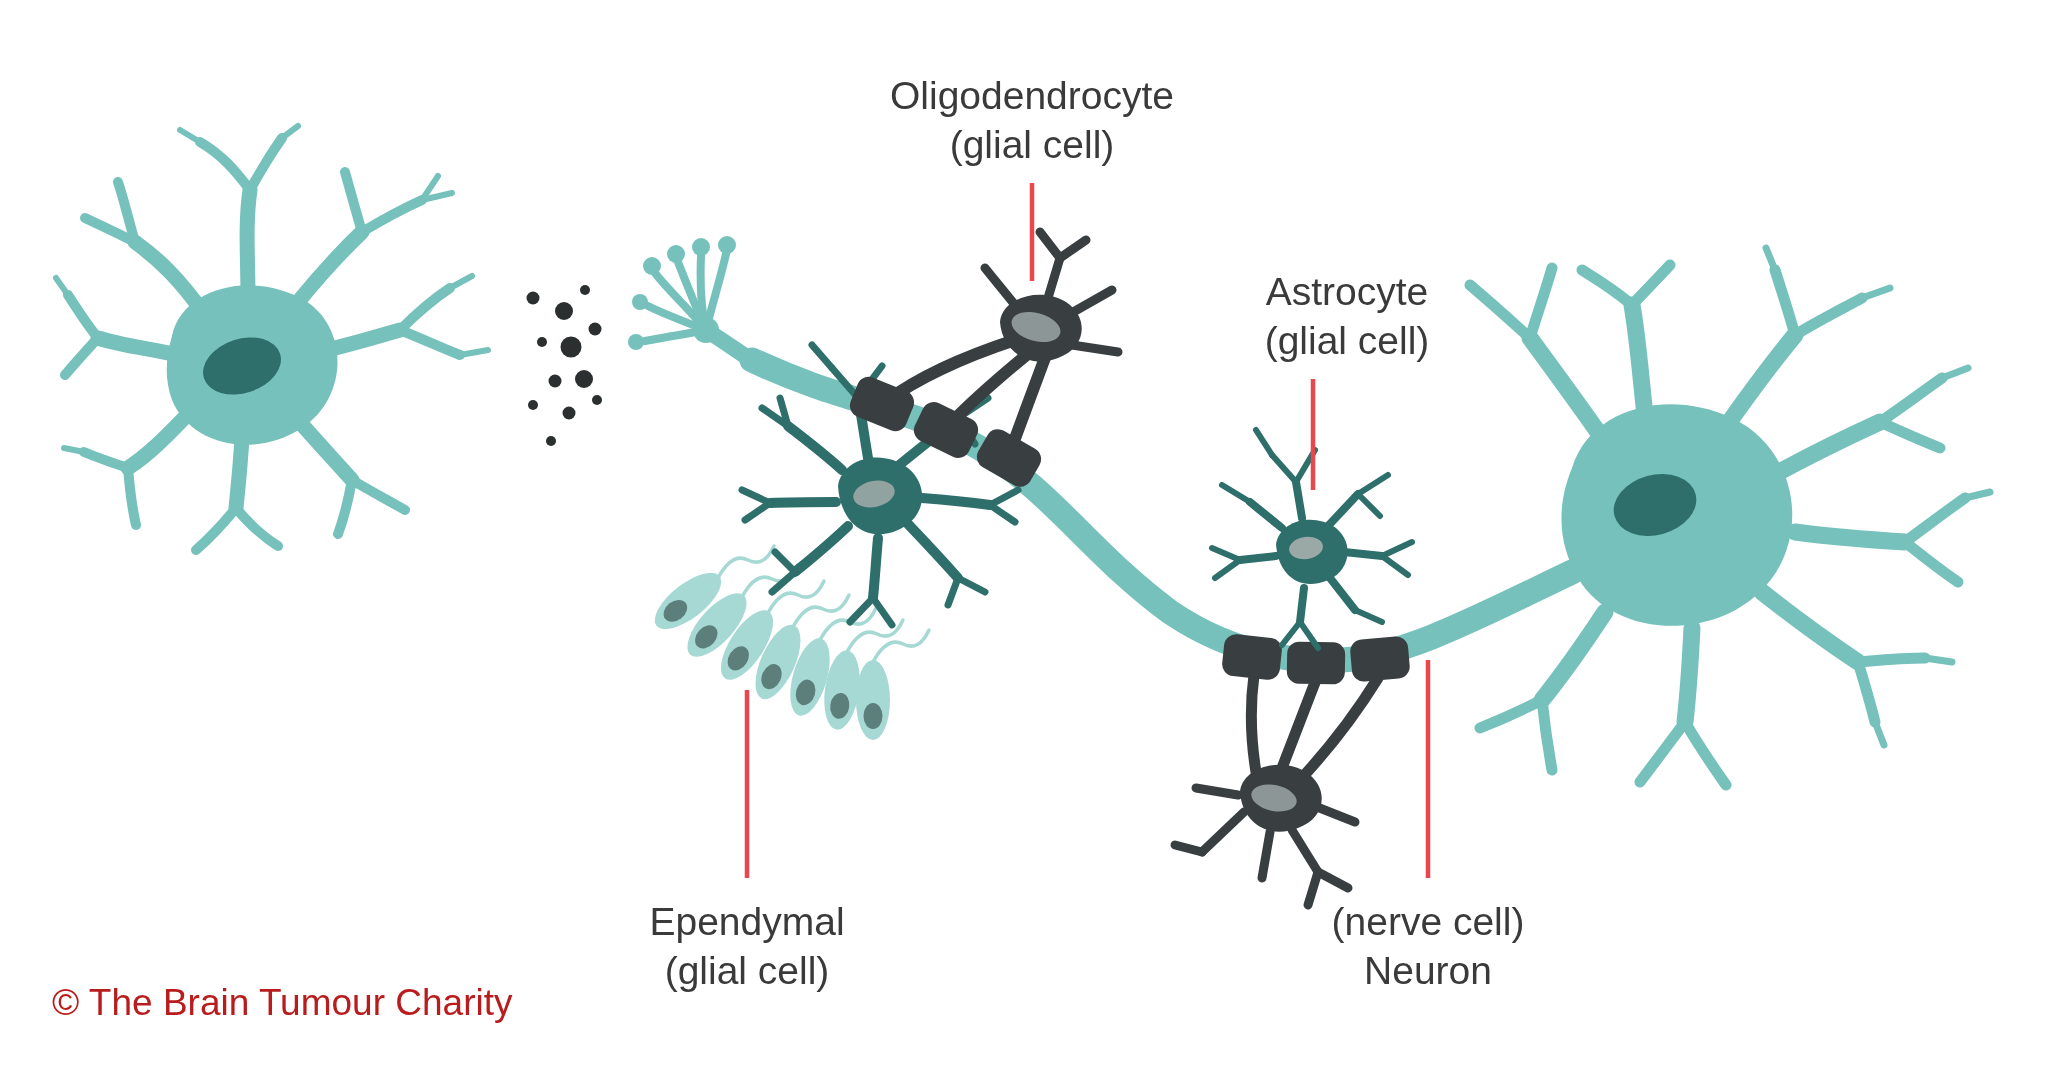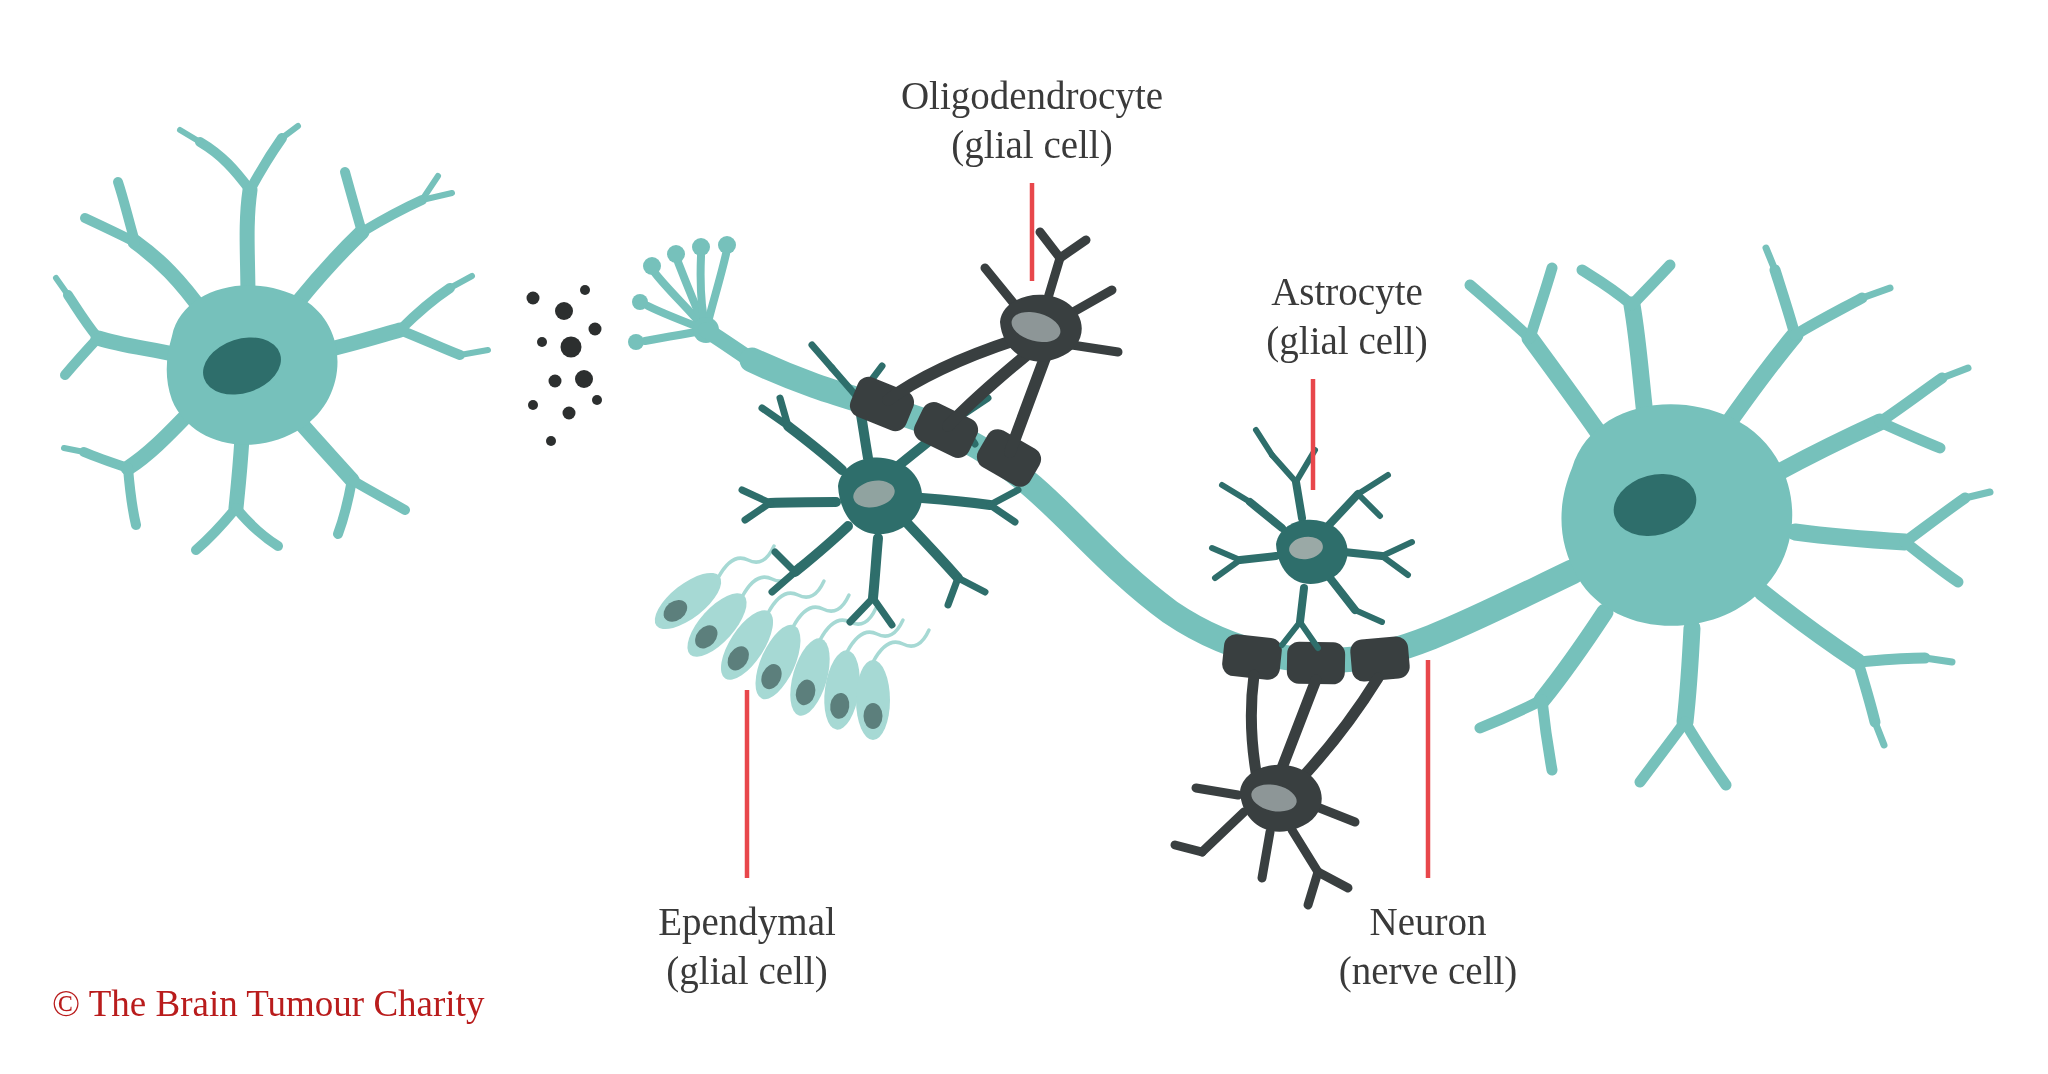--- a/index.html
+++ b/index.html
@@ -7,21 +7,20 @@
     padding: 0;
     background: #ffffff;
     font-family: "Liberation Sans", sans-serif;
   }
   .stage {
     position: relative;
     width: 2048px;
     height: 1074px;
     background: #ffffff;
     overflow: hidden;
-    font-family: Liberation Serif, serif;
   }
   .stage svg.art {
     position: absolute;
     inset: 0;
   }
   
   .teal  { stroke: #76c1bb; fill: none; stroke-linecap: round; stroke-linejoin: round; }
   .tealf { fill: #76c1bb; stroke: none; }
   .dteal { stroke: #2e6e6b; fill: none; stroke-linecap: round; stroke-linejoin: round; }
   .dtealf{ fill: #2e6e6b; stroke: none; }
@@ -349,19 +348,19 @@
     <span>Astrocyte</span>
     <span>(glial cell)</span>
   </div>
 
   <div class="cell-label" style="left:747px; top:898px;">
     <span>Ependymal</span>
     <span>(glial cell)</span>
   </div>
 
   <div class="cell-label" style="left:1428px; top:898px;">
+    <span>(nerve cell)</span>
     <span>Neuron</span>
-    <span>(nerve cell)</span>
   </div>
 
   <div class="credit">© The Brain Tumour Charity</div>
 
 </div>
 
 </body></html>

